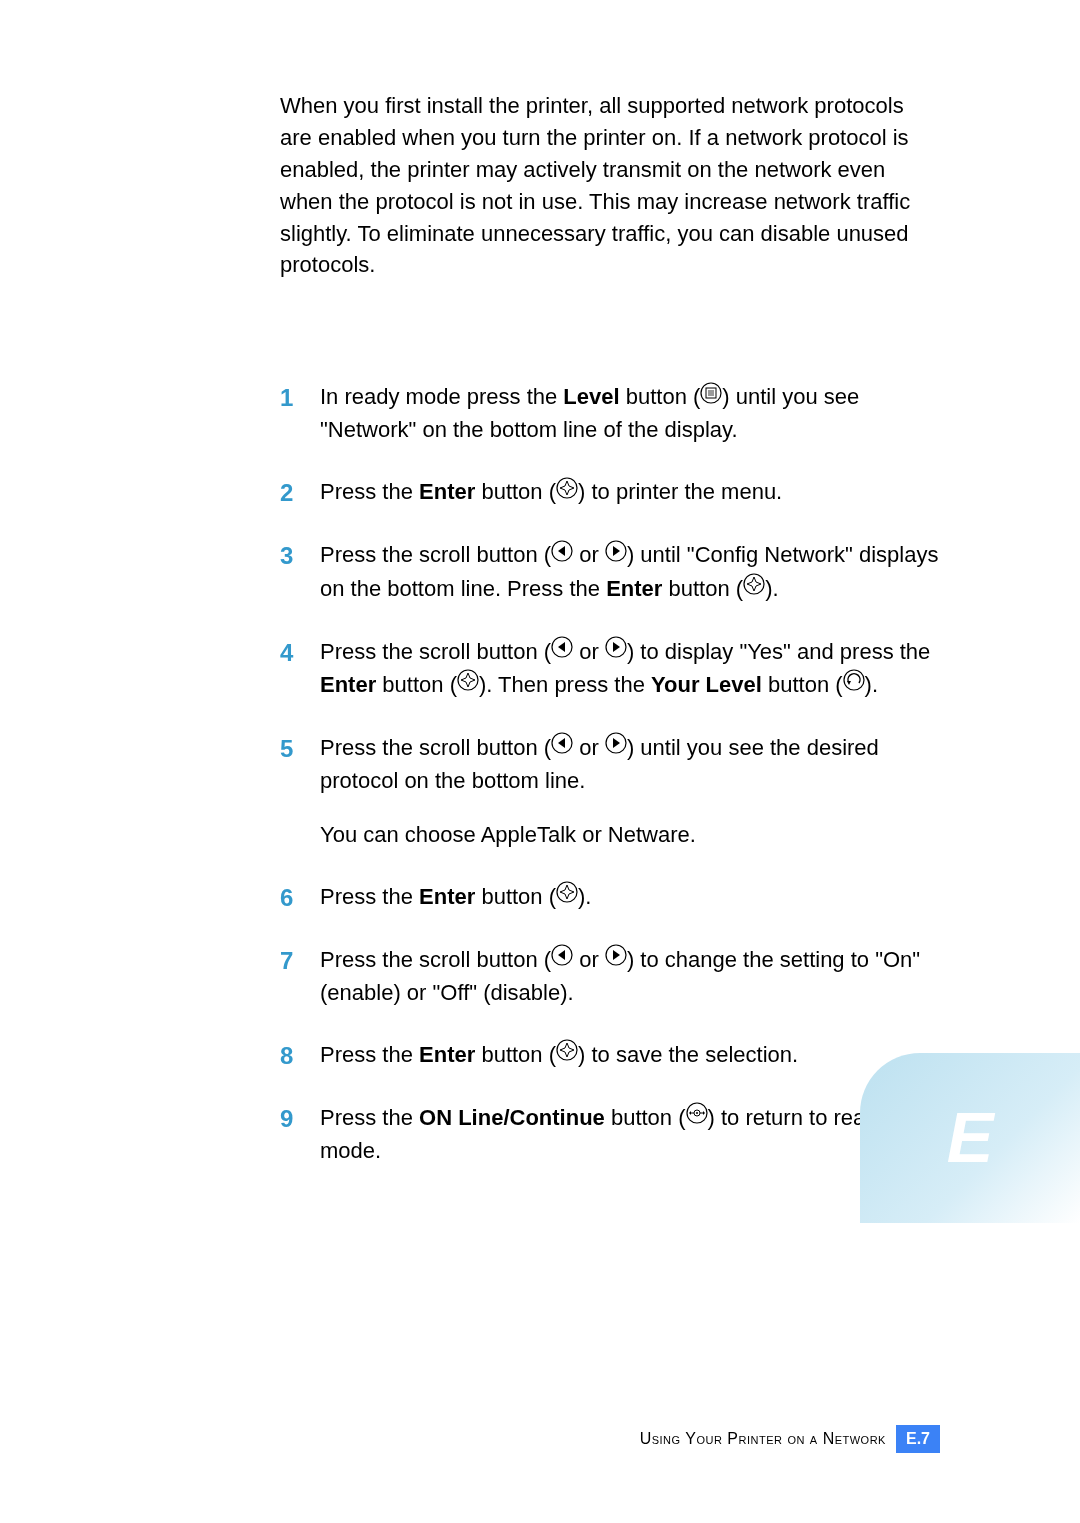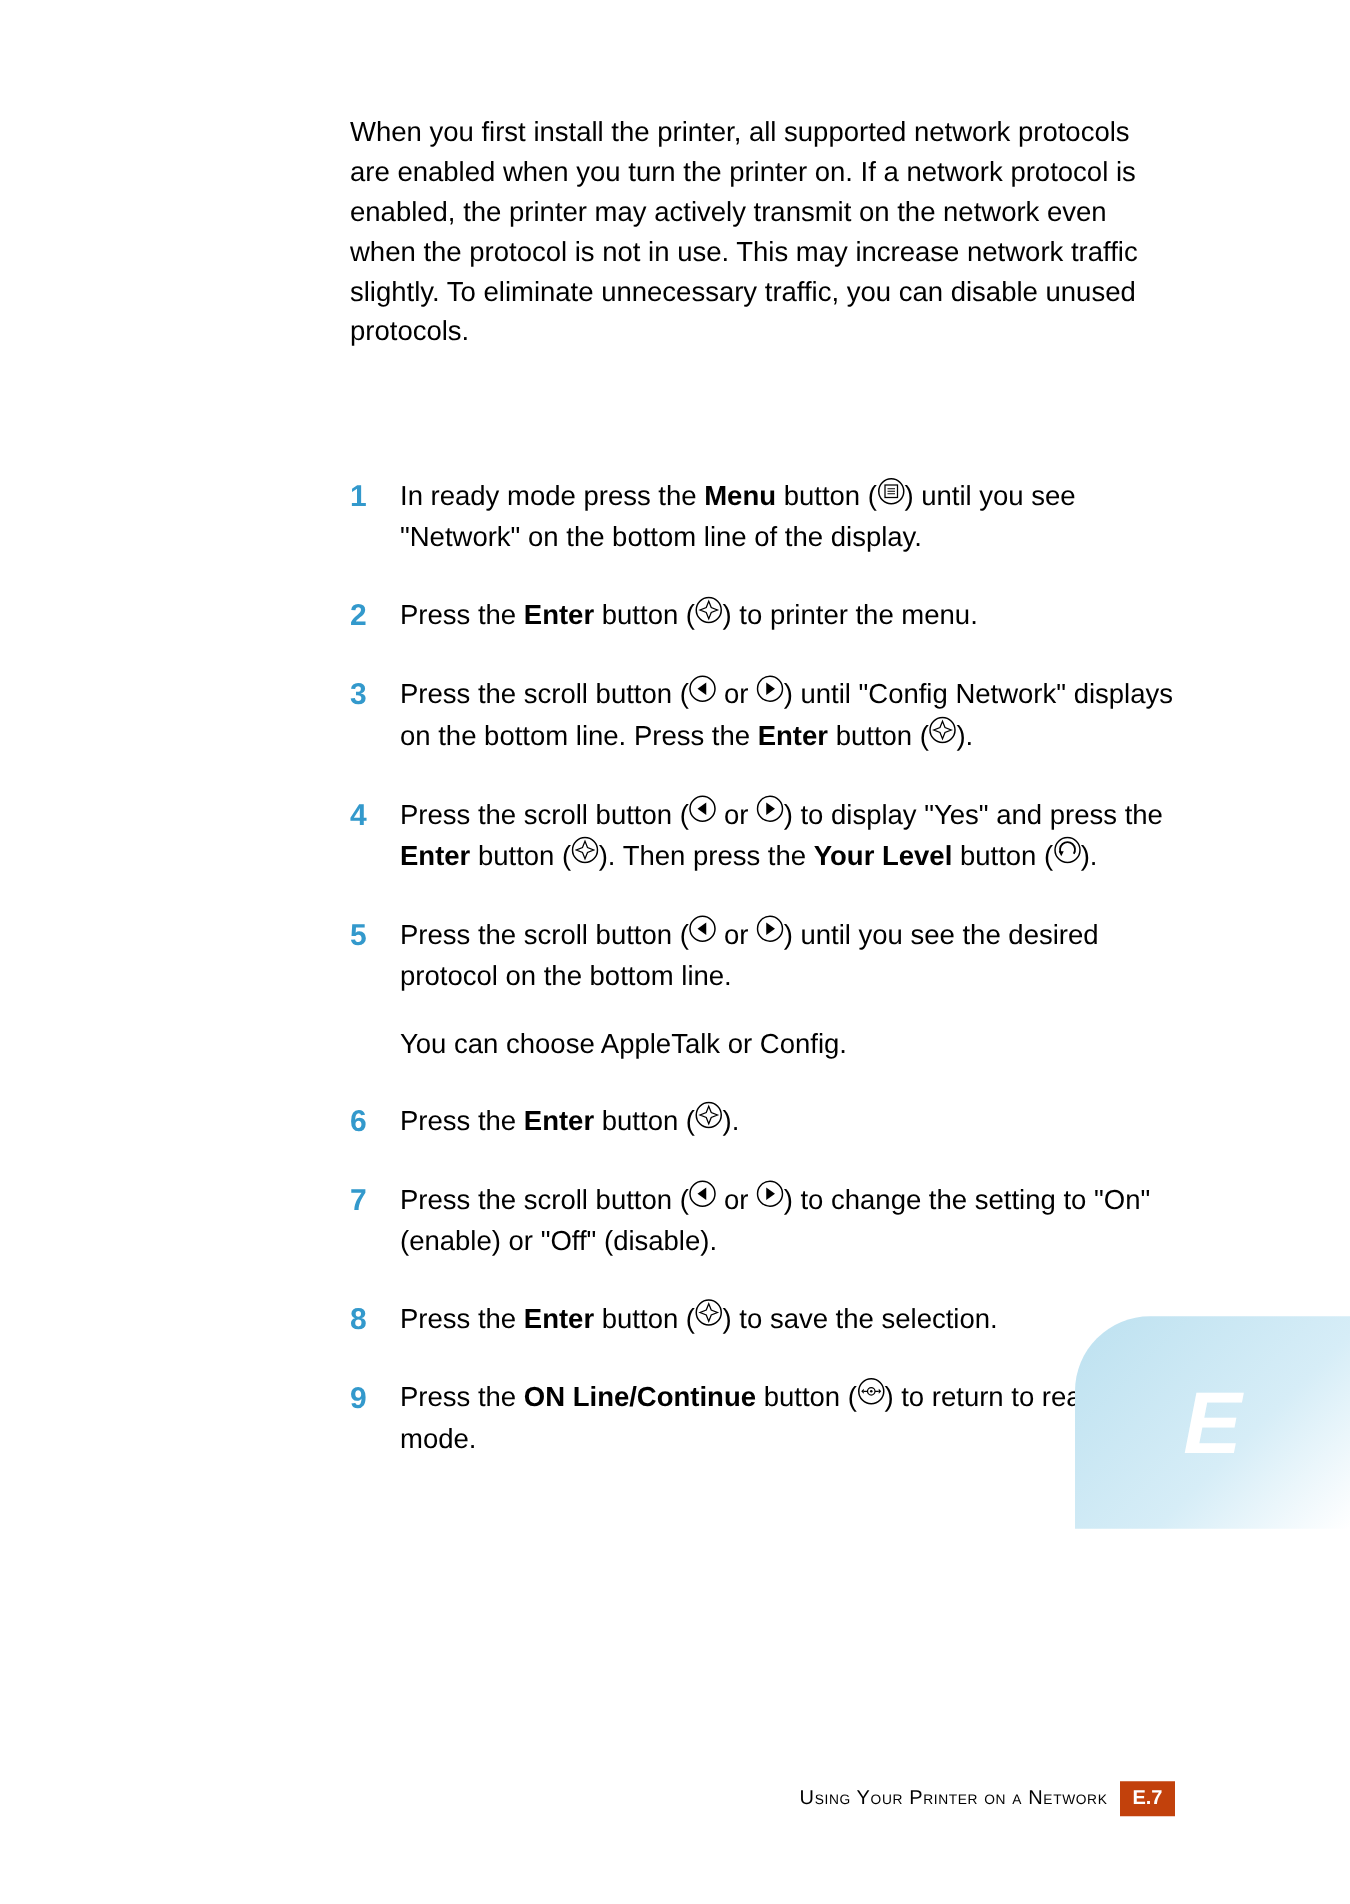--- a/index.html
+++ b/index.html
@@ -67,21 +67,21 @@
     display: flex;
     align-items: center;
     gap: 10px;
     margin-top: 24px;
   }
   .footer-text {
     font-variant: small-caps;
     letter-spacing: 0.5px;
   }
   .pagebox {
-    background: #c2410c;
+    background: #3b82f6;
     color: #ffffff;
     padding: 5px 10px;
     font-weight: bold;
     font-size: 16px;
   }
   .pagebox .letter { }
   .side-tab {
     position: absolute;
     right: 0;
     bottom: 300px;
@@ -104,21 +104,21 @@
 <body>
 
 <div class="page">
 
 
   <div class="intro">When you first install the printer, all supported network protocols are enabled when you turn the printer on. If a network protocol is enabled, the printer may actively transmit on the network even when the protocol is not in use. This may increase network traffic slightly. To eliminate unnecessary traffic, you can disable unused protocols.</div>
 
   <ol class="steps">
 
     <li>
-      <span>In ready mode press the </span><span class="b">Menu</span><span> button (</span><span class="icon"><svg width="22" height="22" viewBox="0 0 22 22">
+      <span>In ready mode press the </span><span class="b">Level</span><span> button (</span><span class="icon"><svg width="22" height="22" viewBox="0 0 22 22">
             <circle cx="11" cy="11" r="10" fill="none" stroke="#000" stroke-width="1.2"></circle>
             <rect x="6" y="6" width="10" height="10" fill="none" stroke="#000" stroke-width="1"></rect>
             <line x1="8" y1="9" x2="14" y2="9" stroke="#000" stroke-width="0.8"></line>
             <line x1="8" y1="11" x2="14" y2="11" stroke="#000" stroke-width="0.8"></line>
             <line x1="8" y1="13" x2="14" y2="13" stroke="#000" stroke-width="0.8"></line>
           </svg></span><span>) until you see "Network" on the bottom line of the display.</span>
     </li>
 
     <li>
       <span>Press the </span><span class="b">Enter</span><span> button (</span><span class="icon"><svg width="22" height="22" viewBox="0 0 22 22">
@@ -158,21 +158,21 @@
     </li>
 
     <li>
       <span>Press the scroll button (</span><span class="icon"><svg width="22" height="22" viewBox="0 0 22 22">
             <circle cx="11" cy="11" r="10" fill="none" stroke="#000" stroke-width="1.2"></circle>
             <polygon points="14,6 14,16 7,11" fill="#000"></polygon>
           </svg></span><span> or </span><span class="icon"><svg width="22" height="22" viewBox="0 0 22 22">
             <circle cx="11" cy="11" r="10" fill="none" stroke="#000" stroke-width="1.2"></circle>
             <polygon points="8,6 8,16 15,11" fill="#000"></polygon>
           </svg></span><span>) until you see the desired protocol on the bottom line.</span>
-      <div class="sub">You can choose AppleTalk or Config.</div>
+      <div class="sub">You can choose AppleTalk or Netware.</div>
     </li>
 
     <li>
       <span>Press the </span><span class="b">Enter</span><span> button (</span><span class="icon"><svg width="22" height="22" viewBox="0 0 22 22">
             <circle cx="11" cy="11" r="10" fill="none" stroke="#000" stroke-width="1.2"></circle>
             <path d="M11 4 L13 9 L18 11 L13 13 L11 18 L9 13 L4 11 L9 9 Z" fill="none" stroke="#000" stroke-width="1"></path>
           </svg></span><span>).</span>
     </li>
 
     <li>

